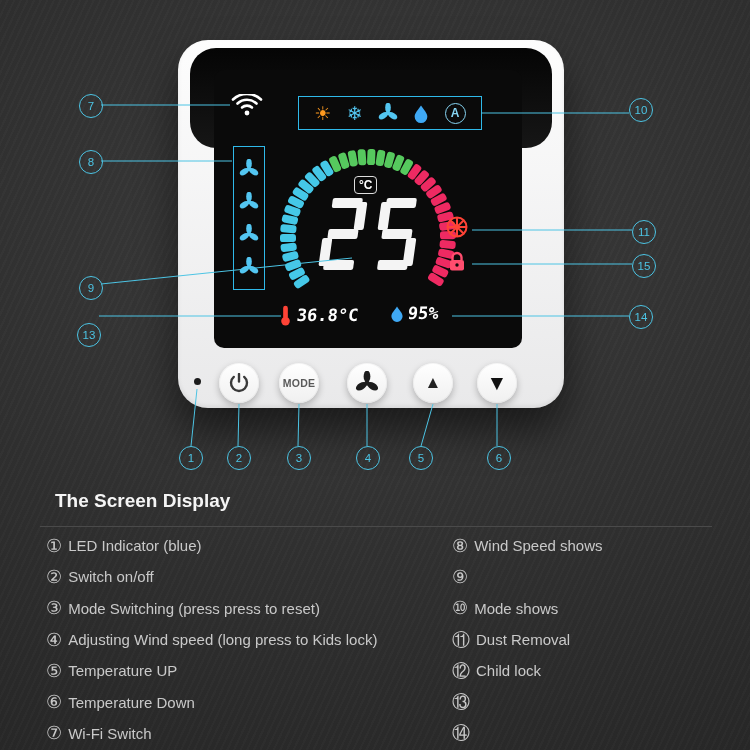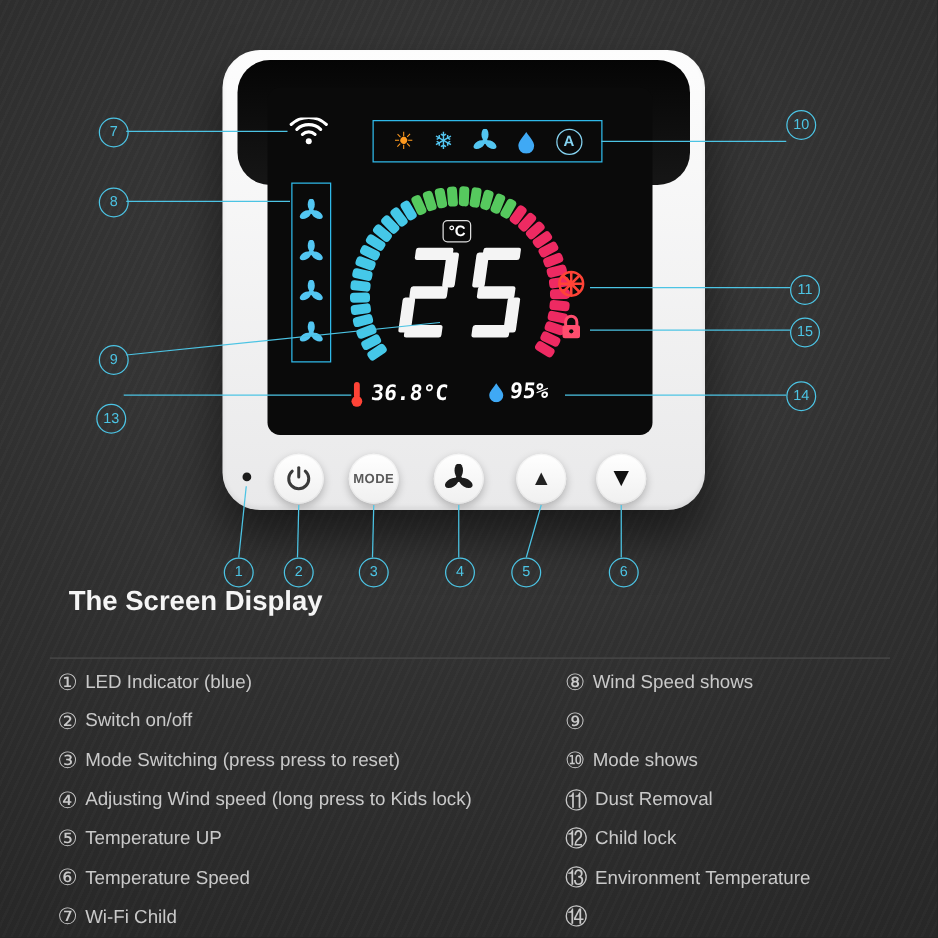--- a/index.html
+++ b/index.html
@@ -41,21 +41,21 @@
        box-shadow:0 3px 7px rgba(0,0,0,.25), inset 0 0 0 1px rgba(0,0,0,.04);
        display:flex;align-items:center;justify-content:center;}
   .btn-power{left:41px;} .btn-mode{left:101px;} .btn-fan{left:169px;} .btn-up{left:235px;} .btn-down{left:299px;}
   .modetxt{font-size:10.5px;font-weight:bold;color:#5a5a5a;letter-spacing:.3px;}
   .uptxt{font-size:17px;color:#222;} .downtxt{font-size:21px;color:#111;}
   
   .overlay{position:absolute;inset:0;z-index:5;pointer-events:none;}
   .co{position:absolute;z-index:6;width:22px;height:22px;border:1.2px solid #4cc4e4;border-radius:50%;
       color:#4cc4e4;font-size:11.5px;display:flex;align-items:center;justify-content:center;}
   
-  .legend-title{position:absolute;left:55px;top:468px;font-size:22px;font-weight:bold;color:#f5f5f5;}
+  .legend-title{position:absolute;left:55px;top:490px;font-size:19px;font-weight:bold;color:#f5f5f5;}
   .divider{position:absolute;left:40px;top:526px;width:672px;height:1px;background:#4a4a4a;}
   .lcol{position:absolute;left:46px;top:530px;} .rcol{position:absolute;left:452px;top:530px;}
   .litem{height:31.3px;display:flex;align-items:center;color:#c9c9c9;font-size:15px;white-space:nowrap;}
   .cnum{font-size:18px;line-height:1;margin-right:6px;color:#c9c9c9;}
 </style>
 </head>
 <body>
 
 <div class="stage">
 
@@ -257,21 +257,21 @@
 
   <div class="co" style="left:179px;top:446px">1</div>
   <div class="co" style="left:227px;top:446px">2</div>
   <div class="co" style="left:287px;top:446px">3</div>
   <div class="co" style="left:356px;top:446px">4</div>
   <div class="co" style="left:409px;top:446px">5</div>
   <div class="co" style="left:487px;top:446px">6</div>
   <div class="co" style="left:79px;top:94px">7</div>
   <div class="co" style="left:79px;top:150px">8</div>
   <div class="co" style="left:79px;top:276px">9</div>
-  <div class="co" style="left:629px;top:88px">10</div>
+  <div class="co" style="left:629px;top:98px">10</div>
   <div class="co" style="left:632px;top:220px">11</div>
   <div class="co" style="left:632px;top:254px">15</div>
   <div class="co" style="left:77px;top:323px">13</div>
   <div class="co" style="left:629px;top:305px">14</div>
 
   <div class="legend-title">The Screen Display</div>
   <div class="divider"></div>
 
   <div class="lcol">
     <div class="litem">
@@ -289,25 +289,25 @@
     <div class="litem">
         <span class="cnum">④</span>
         <span>Adjusting Wind speed (long press to Kids lock)</span>
       </div>
     <div class="litem">
         <span class="cnum">⑤</span>
         <span>Temperature UP</span>
       </div>
     <div class="litem">
         <span class="cnum">⑥</span>
-        <span>Temperature Speed</span>
+        <span>Temperature Down</span>
       </div>
     <div class="litem">
         <span class="cnum">⑦</span>
-        <span>Wi-Fi Child</span>
+        <span>Wi-Fi Switch</span>
       </div>
   </div>
 
   <div class="rcol">
     <div class="litem">
         <span class="cnum">⑧</span>
         <span>Wind Speed shows</span>
       </div>
     <div class="litem">
         <span class="cnum">⑨</span>
@@ -319,20 +319,19 @@
     <div class="litem">
         <span class="cnum">⑪</span>
         <span>Dust Removal</span>
       </div>
     <div class="litem">
         <span class="cnum">⑫</span>
         <span>Child lock</span>
       </div>
     <div class="litem">
         <span class="cnum">⑬</span>
-        <span>Environment Temperature</span>
       </div>
     <div class="litem">
         <span class="cnum">⑭</span>
       </div>
   </div>
 
 </div>
 
 </body></html>

